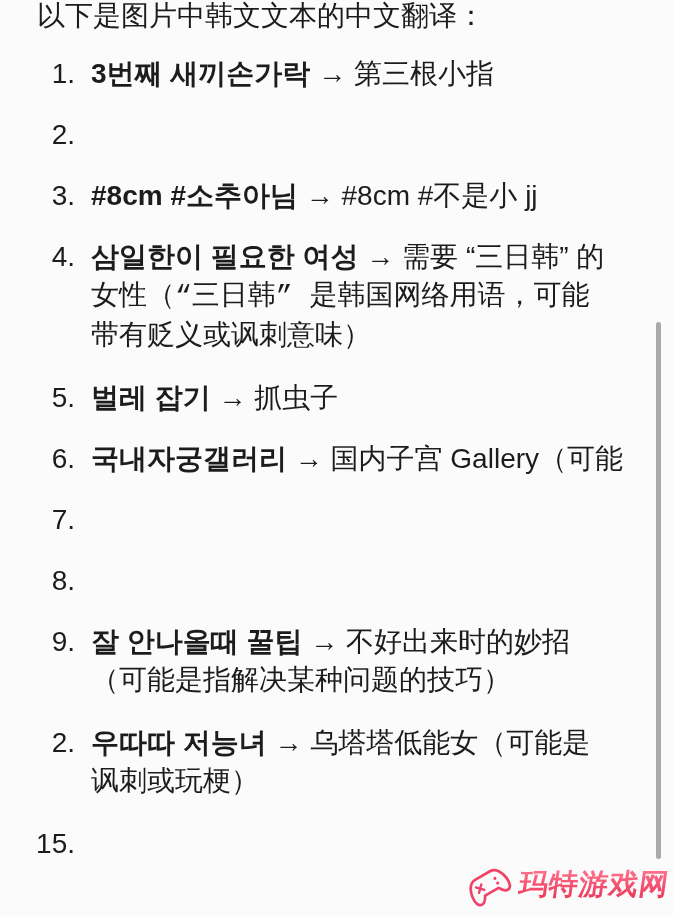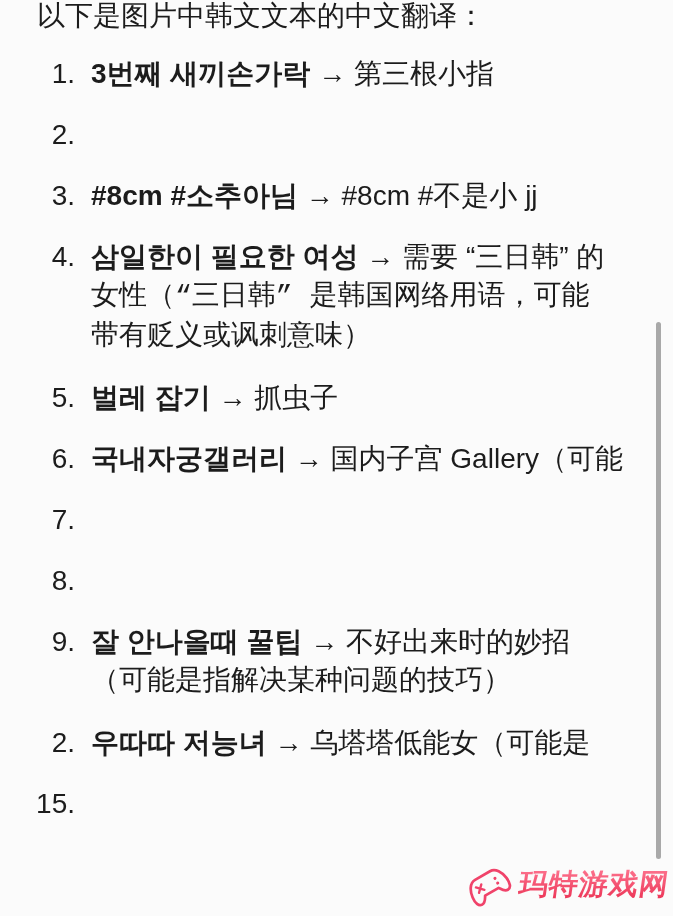--- a/index.html
+++ b/index.html
@@ -133,21 +133,21 @@
     <span class="num">8.</span>
   </li>
 
   <li class="item">
     <span class="num">9.</span>
     <span class="content"><b class="ko">잘 안나올때 꿀팁</b><span class="rest"> → 不好出来时的妙招</span><span class="extra-line">（可能是指解决某种问题的技巧）</span></span>
   </li>
 
   <li class="item">
     <span class="num">2.</span>
-    <span class="content"><b class="ko">우따따 저능녀</b><span class="rest"> → 乌塔塔低能女（可能是</span></span>
+    <span class="content"><b class="ko">우따따 저능녀</b><span class="rest"> → 乌塔塔低能女（可能是</span><span class="extra-line">讽刺或玩梗）</span></span>
   </li>
 
   <li class="item">
     <span class="num">15.</span>
   </li>
 </ol>
 
 <div class="scrollbar-thumb"></div>
 
 <div class="watermark">

